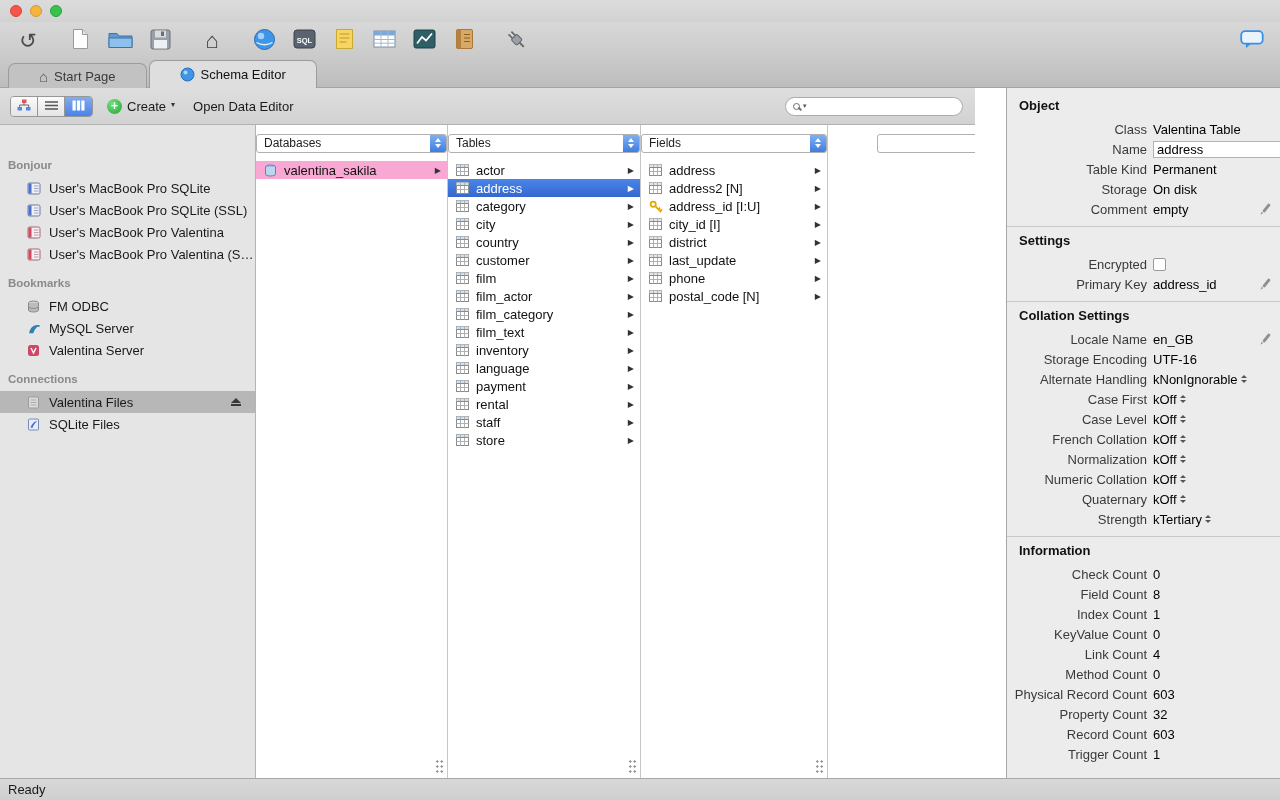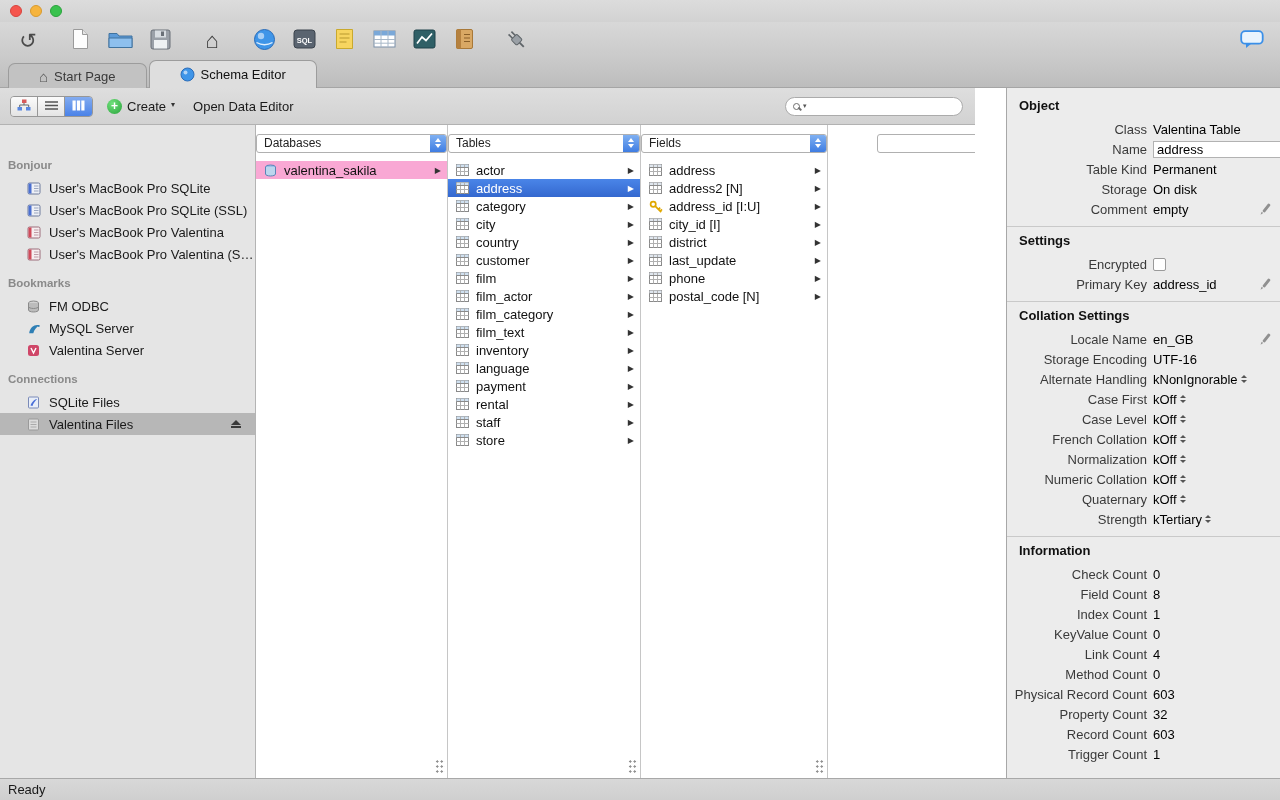--- a/index.html
+++ b/index.html
@@ -373,44 +373,44 @@
                   <svg width="13" height="13">
                     <rect x="1" y="1" width="11" height="11" rx="2.5" fill="#cf4668"></rect>
                     <path d="M4 4 l2.5 5 2.5 -5" stroke="#fff" stroke-width="1.4" fill="none"></path>
                   </svg>
                 </span>
                 <span class="sb-label">Valentina Server</span>
               </div>
             </div>
             <div class="sb-section">
               <div class="sb-title">Connections</div>
-              <div class="sb-item">
-                <span class="sb-ic">
-                  <svg width="13" height="13">
-                    <rect x="1.5" y="1" width="10" height="11" rx="1" fill="#e8eef8" stroke="#7a8ab8"></rect>
-                    <path d="M3.5 9.5 C5 5.5 8 3 10 3 C8 5 6 8 5.5 10 z" fill="#4a6fd8"></path>
-                  </svg>
-                </span>
-                <span class="sb-label">SQLite Files</span>
-              </div>
               <div class="sb-item selected">
                 <span class="sb-ic">
                   <svg width="13" height="13">
                     <rect x="1.5" y="1" width="10" height="11" rx="1" fill="#dcdcdc" stroke="#9a9a9a"></rect>
                     <line x1="3.5" y1="4" x2="9.5" y2="4" stroke="#aaa"></line>
                     <line x1="3.5" y1="6.5" x2="9.5" y2="6.5" stroke="#aaa"></line>
                     <line x1="3.5" y1="9" x2="9.5" y2="9" stroke="#aaa"></line>
                   </svg>
                 </span>
                 <span class="sb-label">Valentina Files</span>
                 <span class="eject-wrap">
                   <span class="ej-tri"></span>
                   <span class="ej-bar"></span>
                 </span>
               </div>
+              <div class="sb-item">
+                <span class="sb-ic">
+                  <svg width="13" height="13">
+                    <rect x="1.5" y="1" width="10" height="11" rx="1" fill="#e8eef8" stroke="#7a8ab8"></rect>
+                    <path d="M3.5 9.5 C5 5.5 8 3 10 3 C8 5 6 8 5.5 10 z" fill="#4a6fd8"></path>
+                  </svg>
+                </span>
+                <span class="sb-label">SQLite Files</span>
+              </div>
             </div>
           </div>
         <div class="columns" id="columns">
             <div class="col">
               <div class="col-head">
                 <div class="dropdown">
                   <span class="dd-label">Databases</span>
                   <span class="dd-stepper">
                     <span class="dd-up"></span>
                     <span class="dd-dn"></span>

